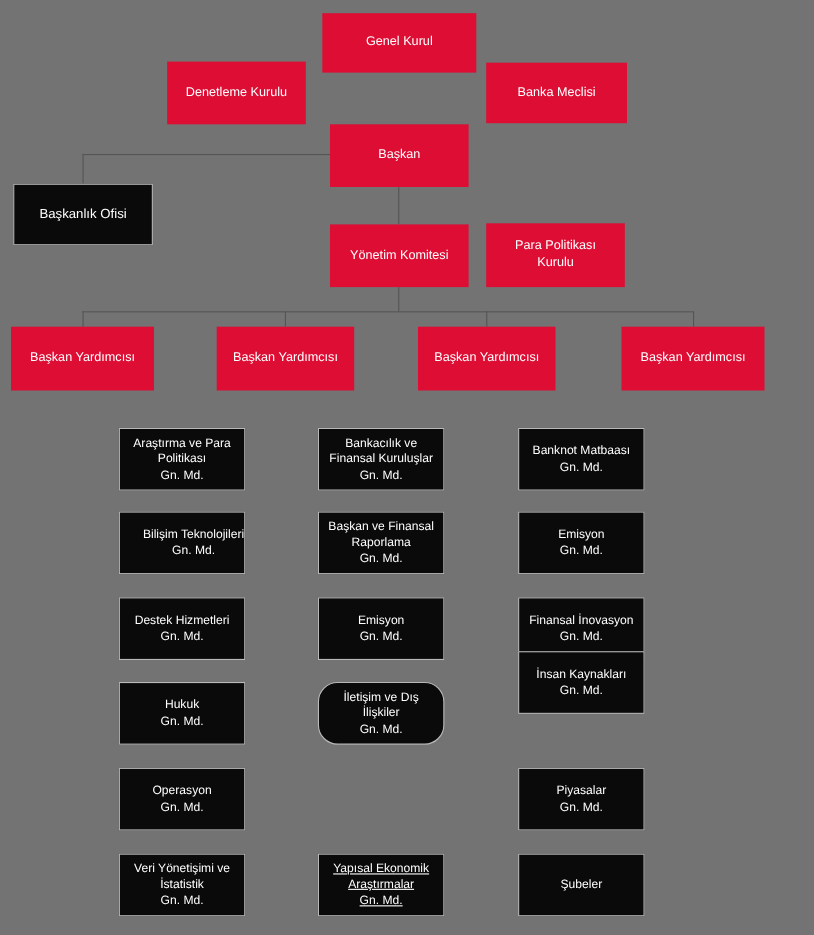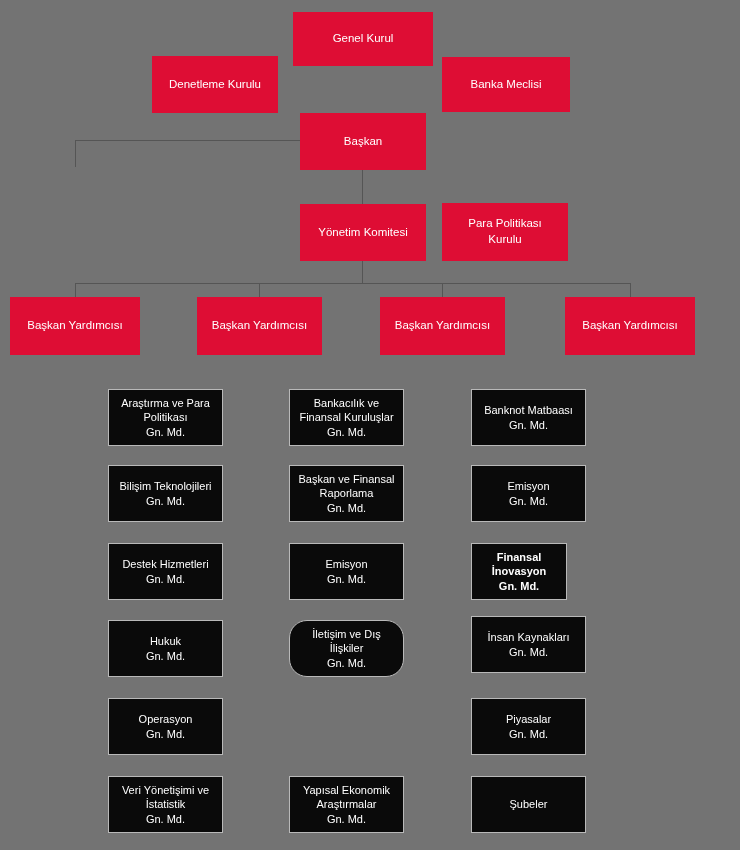--- a/index.html
+++ b/index.html
@@ -59,20 +59,23 @@
     </div>
   <div class="node red" style="left:152px;top:56px;width:126px;height:57px;">
       <span>Denetleme Kurulu</span>
     </div>
   <div class="node red" style="left:442px;top:57px;width:128px;height:55px;">
       <span>Banka Meclisi</span>
     </div>
   <div class="node red" style="left:300px;top:113px;width:126px;height:57px;">
       <span>Başkan</span>
     </div>
+  <div class="node black" style="left:12px;top:167px;width:127px;height:56px;font-size:12px;">
+      <span>Başkanlık Ofisi</span>
+    </div>
   <div class="node red" style="left:300px;top:204px;width:126px;height:57px;">
       <span>Yönetim Komitesi</span>
     </div>
   <div class="node red" style="left:442px;top:203px;width:126px;height:58px;">
       <span>Para Politikası
 Kurulu</span>
     </div>
 
   <div class="node red" style="left:10px;top:297px;width:130px;height:58px;">
       <span>Başkan Yardımcısı</span>
@@ -85,21 +88,21 @@
     </div>
   <div class="node red" style="left:565px;top:297px;width:130px;height:58px;">
       <span>Başkan Yardımcısı</span>
     </div>
 
   <div class="node black" style="left:108px;top:389px;width:115px;height:57px;">
       <span>Araştırma ve Para
 Politikası
 Gn. Md.</span>
     </div>
-  <div class="node black" style="left:108px;top:465px;width:115px;height:57px;">
+  <div class="node black" style="left:108px;top:465px;width:115px;height:57px;justify-content:flex-end;">
       <span>Bilişim Teknolojileri
 Gn. Md.</span>
     </div>
   <div class="node black" style="left:108px;top:543px;width:115px;height:57px;">
       <span>Destek Hizmetleri
 Gn. Md.</span>
     </div>
   <div class="node black" style="left:108px;top:620px;width:115px;height:57px;">
       <span>Hukuk
 Gn. Md.</span>
@@ -126,39 +129,39 @@
     </div>
   <div class="node black" style="left:289px;top:543px;width:115px;height:57px;">
       <span>Emisyon
 Gn. Md.</span>
     </div>
   <div class="node black" style="left:289px;top:620px;width:115px;height:57px;border-radius:18px;">
       <span>İletişim ve Dış
 İlişkiler
 Gn. Md.</span>
     </div>
-  <div class="node black" style="left:289px;top:776px;width:115px;height:57px;">
+  <div class="node black" style="left:289px;top:776px;width:115px;height:57px;text-decoration:underline;">
       <span>Yapısal Ekonomik
 Araştırmalar
 Gn. Md.</span>
     </div>
 
   <div class="node black" style="left:471px;top:389px;width:115px;height:57px;">
       <span>Banknot Matbaası
 Gn. Md.</span>
     </div>
   <div class="node black" style="left:471px;top:465px;width:115px;height:57px;">
       <span>Emisyon
 Gn. Md.</span>
     </div>
-  <div class="node black" style="left:471px;top:543px;width:96px;height:57px;font-weight:bold;">
+  <div class="node black" style="left:471px;top:543px;width:115px;height:57px;">
       <span>Finansal İnovasyon
 Gn. Md.</span>
     </div>
-  <div class="node black" style="left:471px;top:616px;width:115px;height:57px;">
+  <div class="node black" style="left:471px;top:592px;width:115px;height:57px;">
       <span>İnsan Kaynakları
 Gn. Md.</span>
     </div>
   <div class="node black" style="left:471px;top:698px;width:115px;height:57px;">
       <span>Piyasalar
 Gn. Md.</span>
     </div>
   <div class="node black" style="left:471px;top:776px;width:115px;height:57px;">
       <span>Şubeler</span>
     </div>

